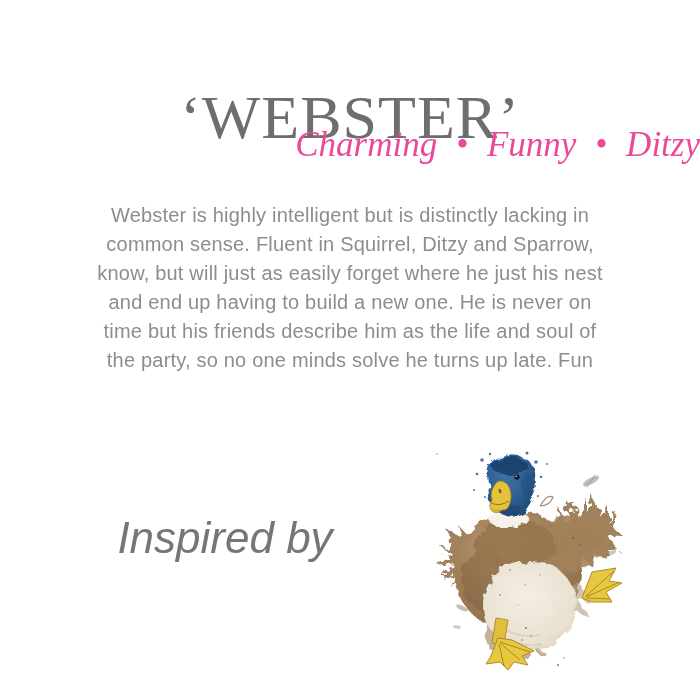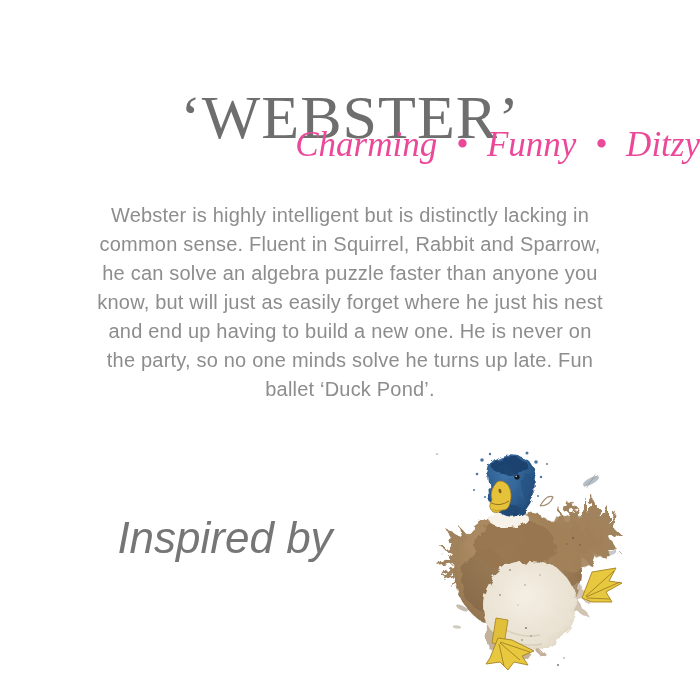--- a/index.html
+++ b/index.html
@@ -33,26 +33,25 @@
 <body>
 
 <div class="stage">
 
   <h1 class="title">‘WEBSTER’</h1>
 
   <div class="traits">Charming • Funny • Ditzy</div>
 
   <div class="desc">
     <div class="line">Webster is highly intelligent but is distinctly lacking in</div>
-    <div class="line">common sense. Fluent in Squirrel, Rabbit and Sparrow,</div>
-    <div class="line">he can solve an algebra puzzle faster than anyone you</div>
+    <div class="line">common sense. Fluent in Squirrel, Ditzy and Sparrow,</div>
     <div class="line">know, but will just as easily forget where he just his nest</div>
     <div class="line">and end up having to build a new one. He is never on</div>
+    <div class="line">time but his friends describe him as the life and soul of</div>
     <div class="line">the party, so no one minds solve he turns up late. Fun</div>
-    <div class="line">ballet ‘Duck Pond’.</div>
   </div>
 
   <div class="inspired">
     <div>Inspired by</div>
   </div>
 
   <svg class="duck" viewBox="0 0 260 250" xmlns="http://www.w3.org/2000/svg">
     <defs>
       <filter id="rough" x="-30%" y="-30%" width="160%" height="160%">
         <feTurbulence type="fractalNoise" baseFrequency="0.09" numOctaves="3" seed="8" result="n"></feTurbulence>

